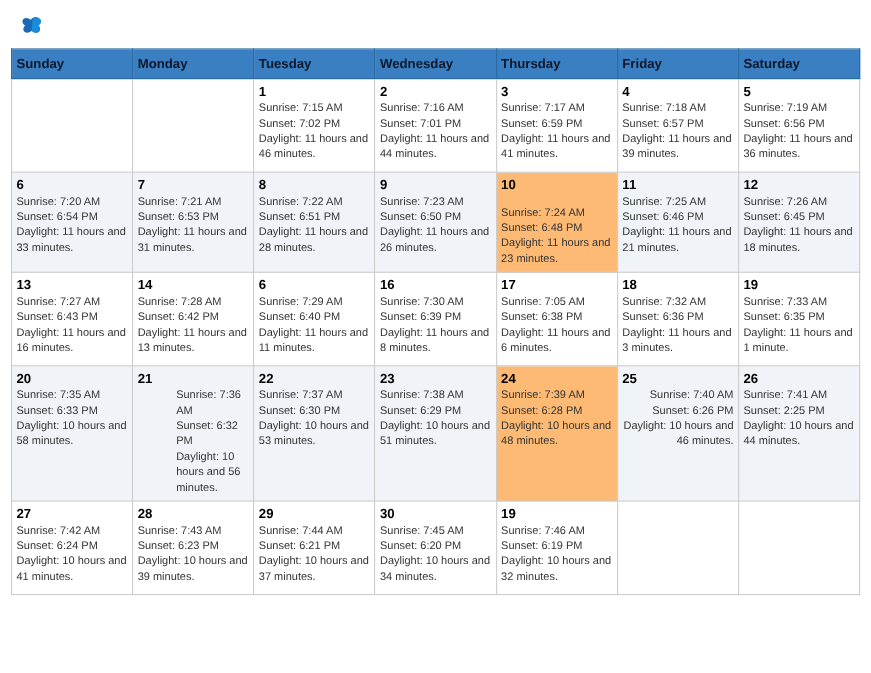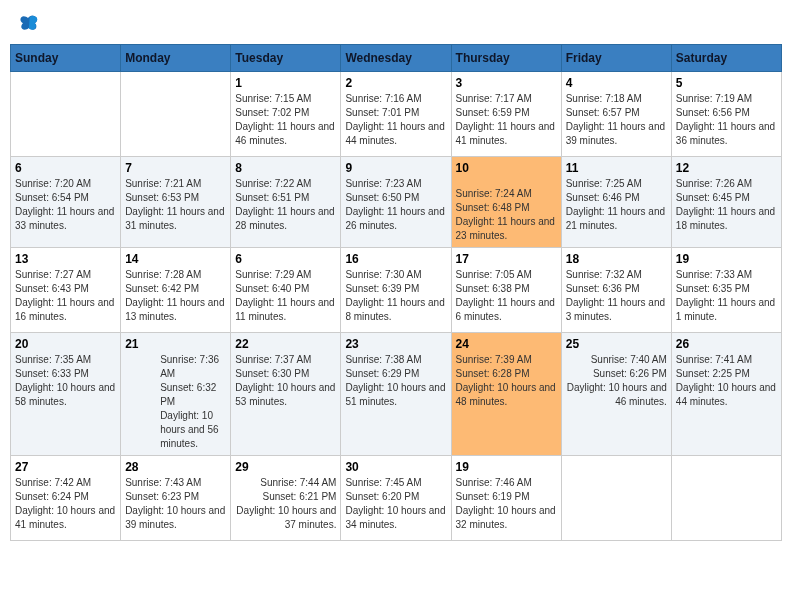--- a/index.html
+++ b/index.html
@@ -298,21 +298,21 @@
 Daylight: 10 hours and 41 minutes.</div>
         </td>
         <td style="background-color: rgb(255, 255, 255);">
           <div class="day-num">28</div>
           <div class="day-info" style="white-space: pre-line;">Sunrise: 7:43 AM
 Sunset: 6:23 PM
 Daylight: 10 hours and 39 minutes.</div>
         </td>
         <td style="background-color: rgb(255, 255, 255);">
           <div class="day-num">29</div>
-          <div class="day-info" style="white-space: pre-line; text-align: right;">Sunrise: 7:44 AM
+          <div class="day-info" style="white-space: pre-line;">Sunrise: 7:44 AM
 Sunset: 6:21 PM
 Daylight: 10 hours and 37 minutes.</div>
         </td>
         <td style="background-color: rgb(255, 255, 255);">
           <div class="day-num">30</div>
           <div class="day-info" style="white-space: pre-line;">Sunrise: 7:45 AM
 Sunset: 6:20 PM
 Daylight: 10 hours and 34 minutes.</div>
         </td>
         <td style="background-color: rgb(255, 255, 255);">

